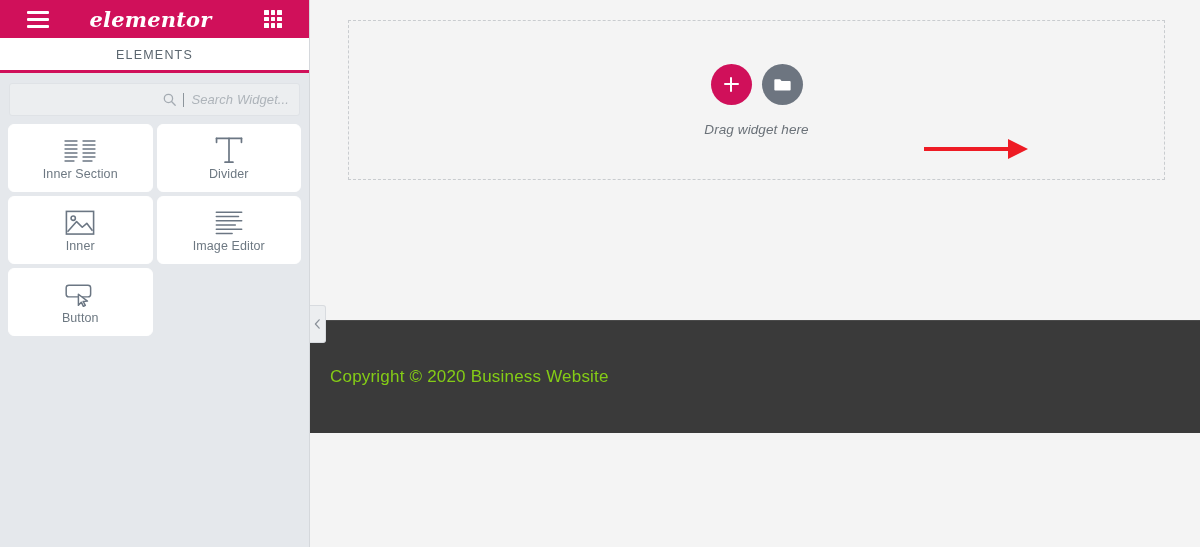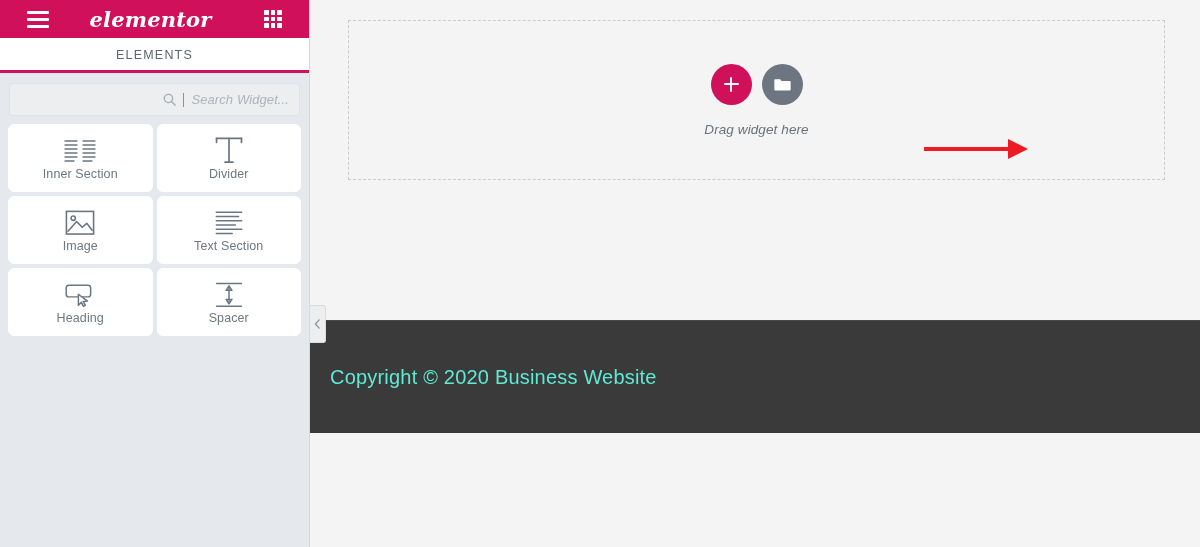--- a/index.html
+++ b/index.html
@@ -115,21 +115,21 @@
   
   .annot-arrow { position: absolute; left: 612px; top: 136px; width: 108px; height: 26px;
     pointer-events: none; z-index: 9; }
 
   
   .site-footer {
     position: absolute; left: 0; right: 0; top: 320px; height: 113px;
     background: #3a3a3a; display: flex; align-items: center;
     border-top: 1px solid #4a4a4a;
   }
-  .footer-text { color: #5eead4; font-size: 20px; margin-left: 20px; letter-spacing: .2px; }
+  .footer-text { color: #84cc16; font-size: 17px; margin-left: 20px; letter-spacing: .2px; }
 
   
   .collapse-tab {
     position: absolute; left: 310px; top: 305px; width: 16px; height: 38px;
     background: #eceef0; border: 1px solid #d8dbdf; border-left: none;
     border-radius: 0 3px 3px 0; display: flex; align-items: center;
     justify-content: center; cursor: pointer; z-index: 8;
   }
   .collapse-chev { width: 7px; height: 10px; color: #8a9199; }
 </style>
@@ -217,63 +217,51 @@
         </div>
 
         <div class="widget-card">
           <span class="widget-ico">
             <svg viewBox="0 0 30 26" fill="none" stroke="currentColor" stroke-width="1.4">
               <rect x="3" y="3" width="24" height="20"></rect>
               <circle cx="9" cy="9" r="1.9"></circle>
               <polyline points="4,21 12,12 17,17 21,13.5 26,20" stroke-linejoin="round"></polyline>
             </svg>
           </span>
-          <span class="widget-label">Image</span>
+          <span class="widget-label">Inner</span>
         </div>
 
         <div class="widget-card">
           <span class="widget-ico">
             <svg viewBox="0 0 32 26" fill="none" stroke="currentColor" stroke-width="1.3">
               <g stroke-linecap="round">
                 <line x1="4" y1="3" x2="28" y2="3"></line>
                   <line x1="4" y1="7" x2="25" y2="7"></line>
                 <line x1="4" y1="11" x2="28" y2="11"></line>
                   <line x1="4" y1="15" x2="22" y2="15"></line>
                 <line x1="4" y1="19" x2="28" y2="19"></line>
                   <line x1="4" y1="23" x2="19" y2="23"></line>
               </g>
             </svg>
           </span>
-          <span class="widget-label">Text Section</span>
+          <span class="widget-label">Image Editor</span>
         </div>
 
 
         <div class="widget-card">
           <span class="widget-ico">
             <svg viewBox="0 0 32 24" fill="none" stroke="currentColor" stroke-width="1.4">
               <rect x="3" y="3" width="23" height="11" rx="2.5"></rect>
               <path d="M14.5 11.5 L14.5 22 L17.2 19 L19.2 23 L21 22 L19 18.3 L23 18 Z" fill="#ffffff" stroke-linejoin="round"></path>
             </svg>
           </span>
-          <span class="widget-label">Heading</span>
-        </div>
-
-
-        <div class="widget-card">
-          <span class="widget-ico">
-            <svg viewBox="0 0 30 28" fill="none" stroke="currentColor" stroke-width="1.3">
-              <line x1="4" y1="4" x2="26" y2="4" stroke-linecap="round"></line>
-              <line x1="4" y1="24" x2="26" y2="24" stroke-linecap="round"></line>
-              <line x1="15" y1="8" x2="15" y2="20" stroke-linecap="round"></line>
-              <polygon points="15,6 17.6,10 12.4,10" stroke-linejoin="round"></polygon>
-              <polygon points="15,22 17.6,18 12.4,18" stroke-linejoin="round"></polygon>
-            </svg>
-          </span>
-          <span class="widget-label">Spacer</span>
-        </div>
+          <span class="widget-label">Button</span>
+        </div>
+
+
 
       </div>
     </div>
   </aside>
 
   <main class="canvas">
 
     <section class="drop-section">
       <div class="add-row">
         <div class="btn-add">

